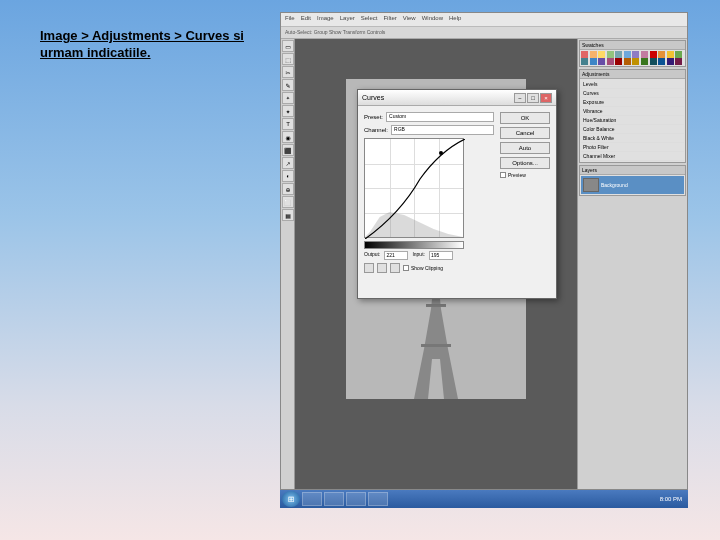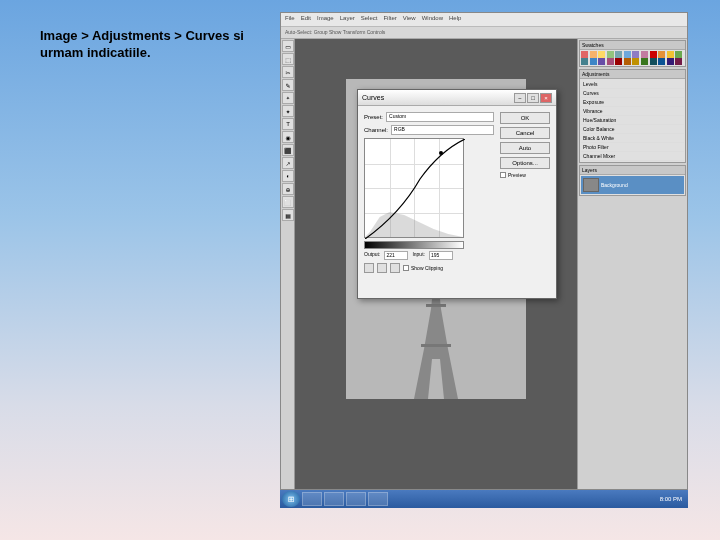--- a/index.html
+++ b/index.html
@@ -1,17 +1,17 @@
 <!DOCTYPE html>
 <html><head>
 <meta charset="utf-8">
 <style>
 * { margin: 0; padding: 0; box-sizing: border-box; font-family: Arial, sans-serif; }
 body { width: 720px; height: 540px; background: linear-gradient(180deg, #6BA5E0 0%, #9BC4E8 40%, #D8DCE8 75%, #F5E6E6 100%); position: relative; overflow: hidden; }
-.instruction { position: absolute; top: 28px; left: 40px; width: 230px; font-size: 13px; font-weight: bold; color: #000; line-height: 1.3; }
+.instruction { position: absolute; top: 28px; left: 40px; width: 230px; font-size: 13px; font-weight: bold; color: #000; line-height: 1.3; text-decoration: underline; }
 .ps-window { position: absolute; top: 12px; left: 280px; width: 408px; height: 478px; background: #525252; border: 1px solid #888; }
 .ps-menubar { height: 14px; background: #e8e8e8; border-bottom: 1px solid #bbb; font-size: 6px; color: #444; display: flex; gap: 6px; padding: 2px 4px; }
 .ps-options { height: 12px; background: #d8d8d8; border-bottom: 1px solid #aaa; font-size: 5px; color: #555; padding: 2px 4px; }
 .ps-body { display: flex; height: calc(100% - 26px); }
 .ps-toolbox { width: 14px; background: #d0d0d0; border-right: 1px solid #999; display: flex; flex-direction: column; gap: 1px; padding: 1px; }
 .tool { width: 12px; height: 12px; background: #e0e0e0; border: 1px solid #aaa; font-size: 6px; display: flex; align-items: center; justify-content: center; }
 .ps-canvas-area { flex: 1; background: #5a5a5a; position: relative; display: flex; align-items: flex-start; justify-content: center; padding-top: 40px; }
 .canvas { width: 180px; height: 320px; background: #b8b8b8; position: relative; }
 .eiffel { position: absolute; bottom: 0; left: 50%; transform: translateX(-50%); width: 60px; height: 150px; }
 .ps-panels { width: 110px; background: #d0d0d0; border-left: 1px solid #999; display: flex; flex-direction: column; }

